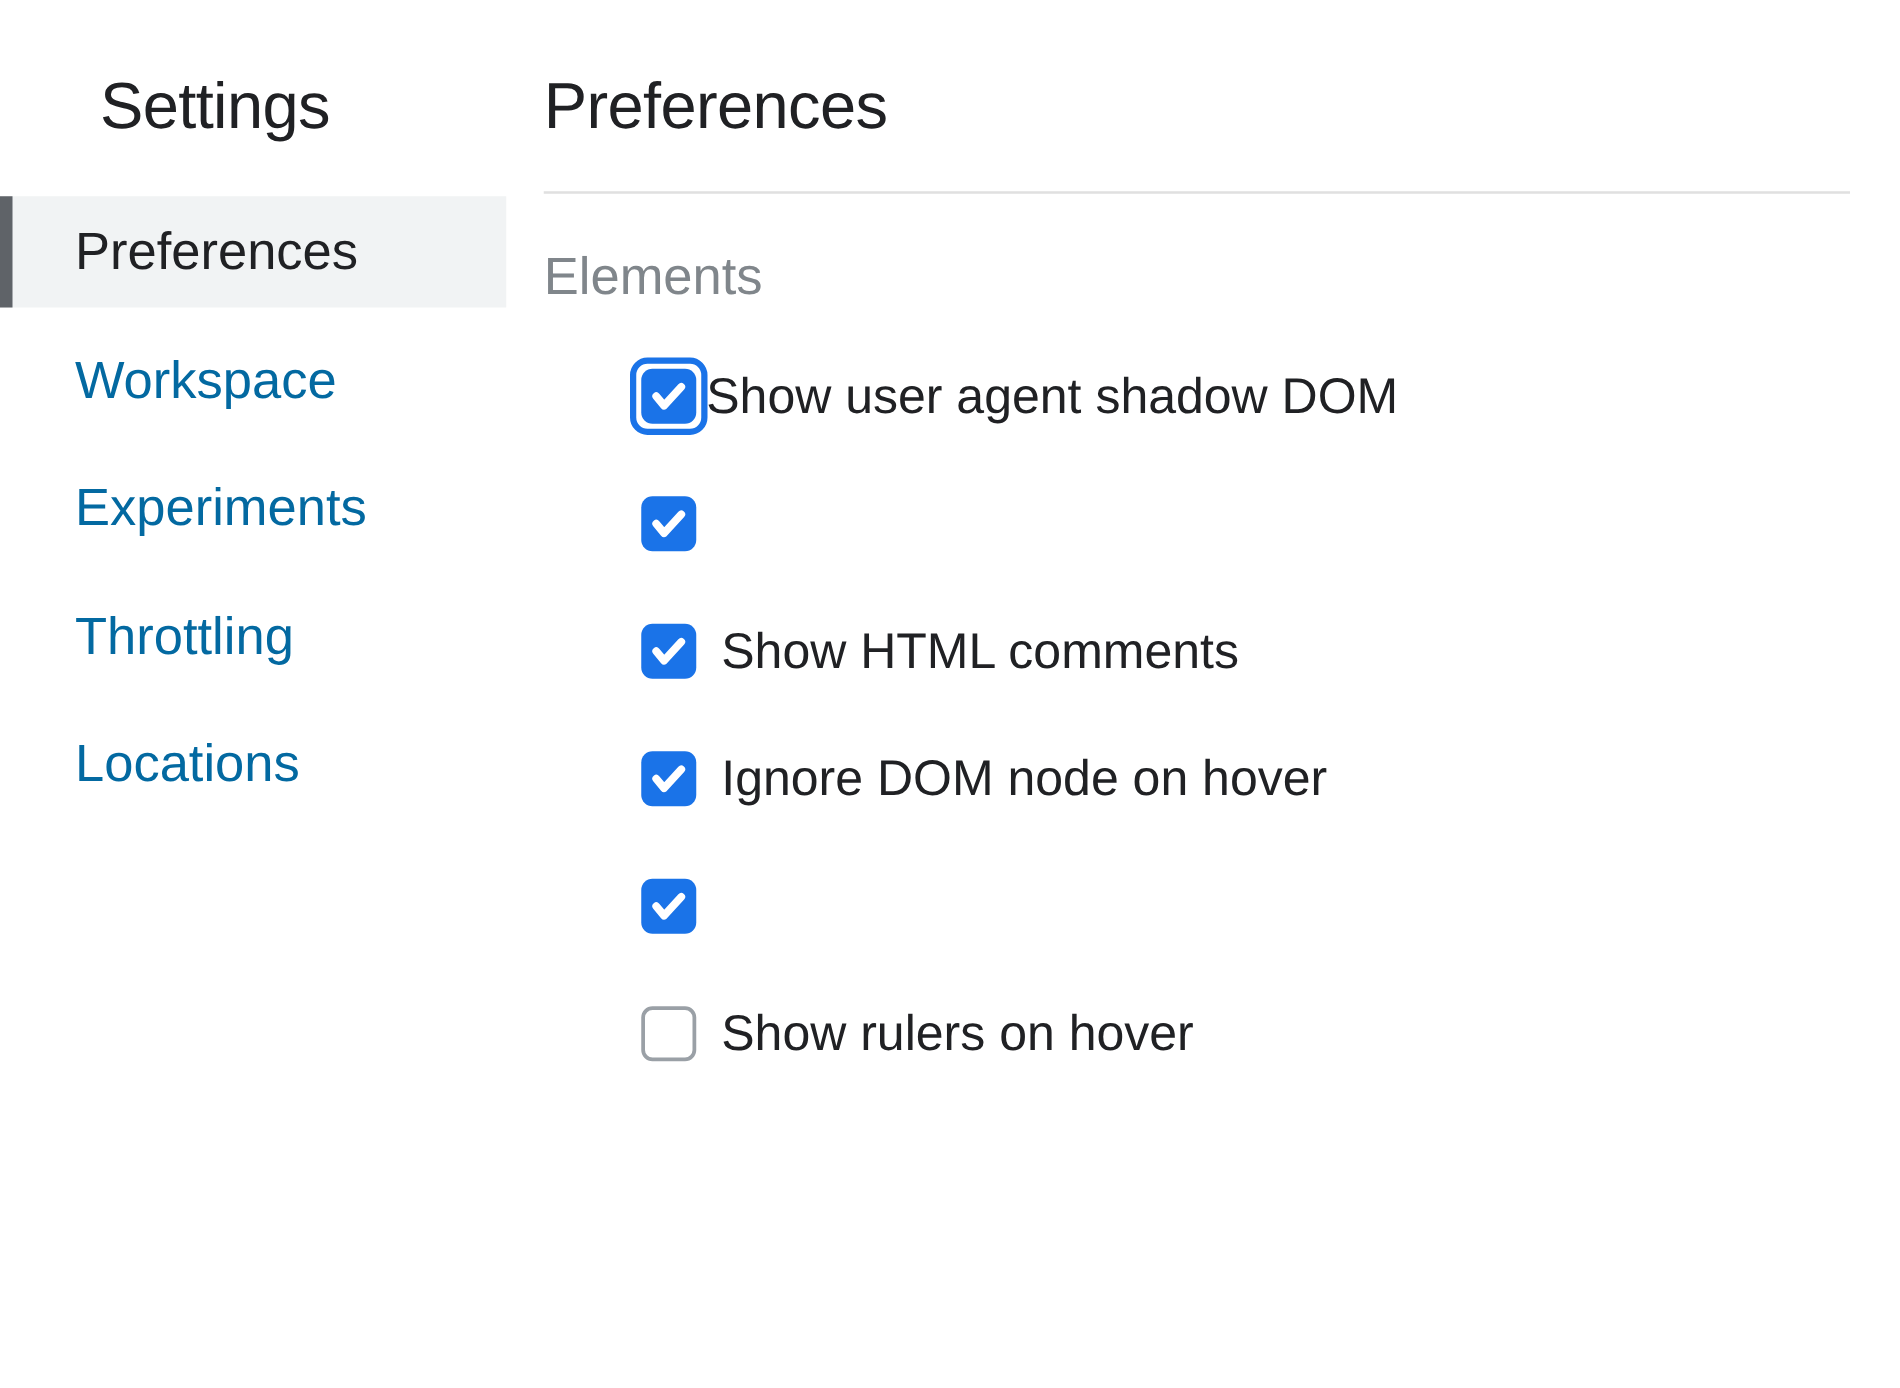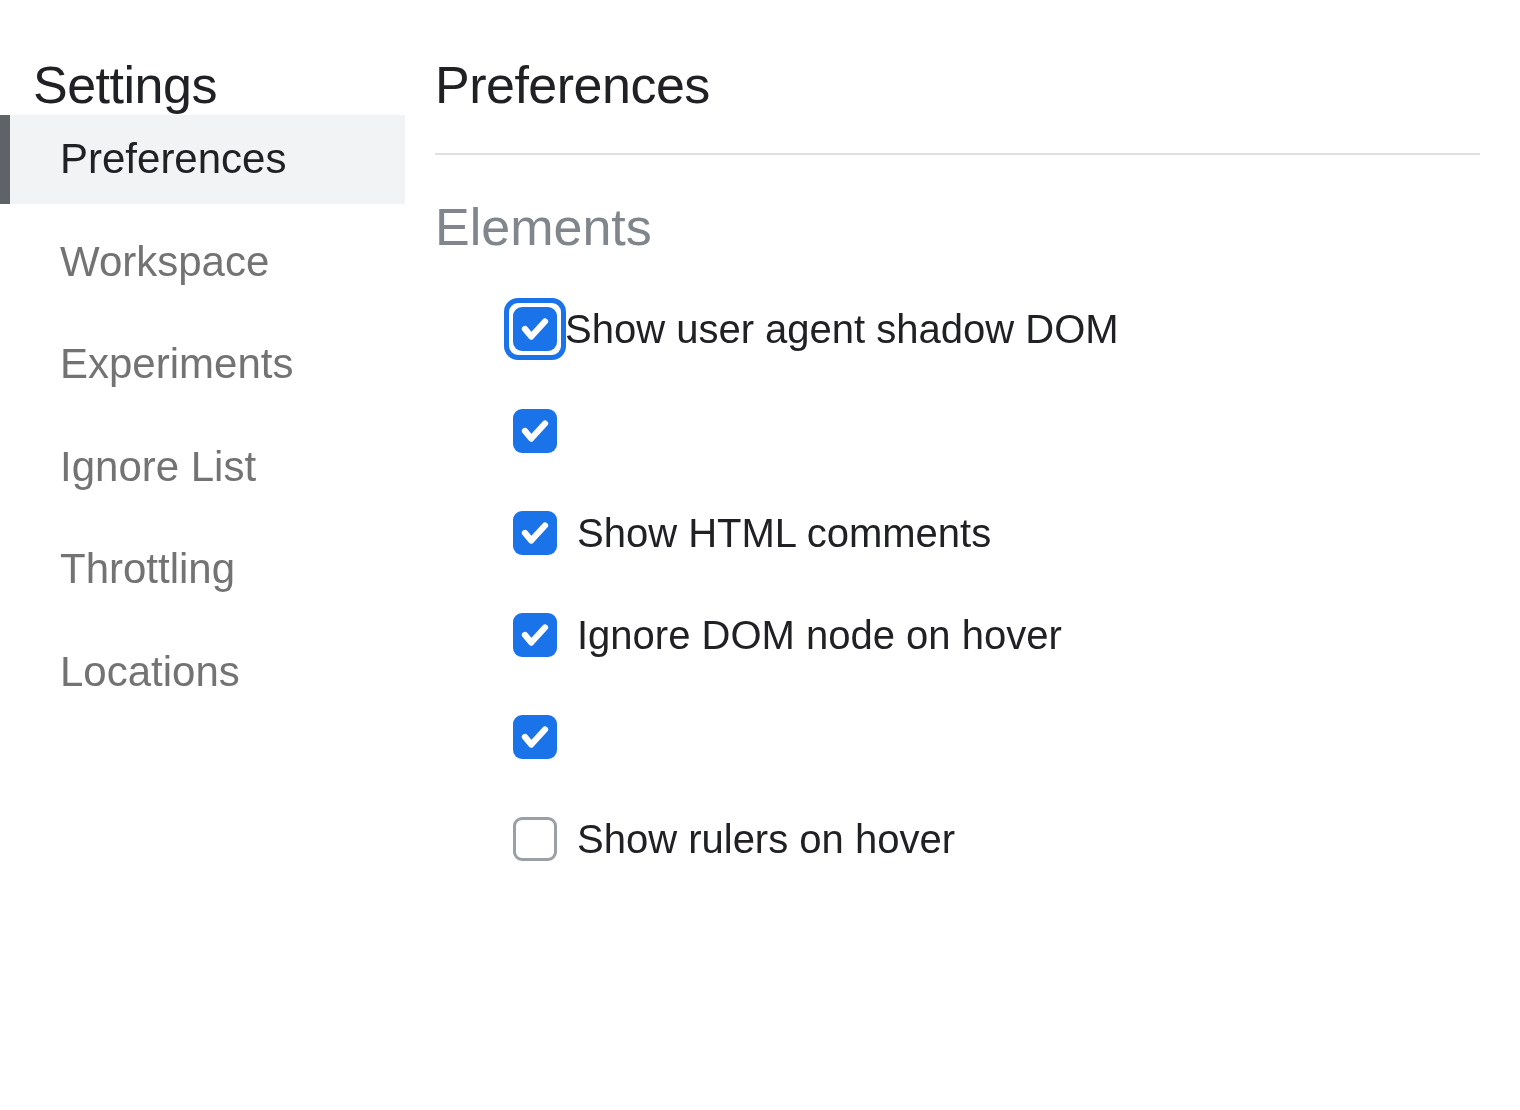--- a/index.html
+++ b/index.html
@@ -18,27 +18,28 @@
     }
     .sidebar {
       width: 405px;
       padding-top: 55px;
       flex-shrink: 0;
     }
     .sidebar-title {
       font-size: 52px;
       font-weight: 400;
       color: #202124;
-      padding-left: 33px;
+      padding-left: 80px;
+      margin-bottom: 42px;
       letter-spacing: -0.5px;
     }
     .sidebar-item {
       font-size: 42px;
       font-weight: 400;
-      color: #737373;
+      color: #0369a1;
       padding: 18px 0 18px 60px;
       cursor: pointer;
       line-height: 1.25;
       margin-bottom: 14px;
     }
     .sidebar-item.selected {
       background: #f1f3f4;
       color: #202124;
       border-left: 10px solid #5f6368;
       padding-left: 50px;
@@ -55,21 +56,21 @@
       color: #202124;
       margin-bottom: 38px;
       letter-spacing: -0.5px;
     }
     .divider {
       border: none;
       border-top: 2px solid #e0e0e0;
       margin-bottom: 42px;
     }
     .section-title {
-      font-size: 52px;
+      font-size: 42px;
       font-weight: 400;
       color: #80868b;
       margin-bottom: 50px;
     }
     .option-row {
       display: flex;
       align-items: flex-start;
       margin-bottom: 58px;
       padding-left: 78px;
     }
@@ -132,23 +133,20 @@
   <div class="sidebar-item selected">
     <span>Preferences</span>
   </div>
   <div class="sidebar-item">
     <span>Workspace</span>
   </div>
   <div class="sidebar-item">
     <span>Experiments</span>
   </div>
   <div class="sidebar-item">
-    <span>Ignore List</span>
-  </div>
-  <div class="sidebar-item">
     <span>Throttling</span>
   </div>
   <div class="sidebar-item">
     <span>Locations</span>
   </div>
 </nav>
 
 <main class="main">
   <h1 class="main-title">Preferences</h1>
   <hr class="divider">

